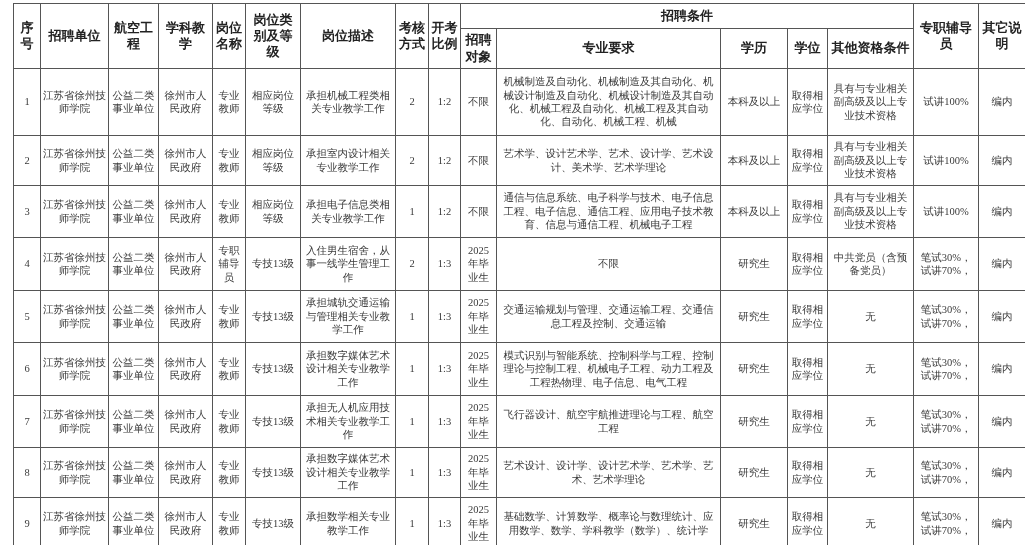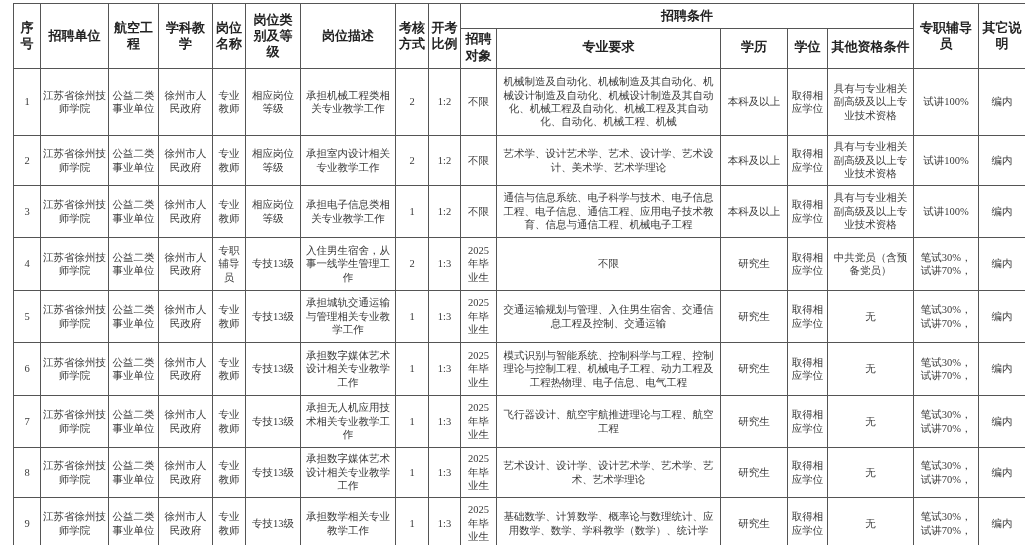--- a/index.html
+++ b/index.html
@@ -33,21 +33,21 @@
     font-weight: bold;
     color: #222222;
     line-height: 1.25;
   }
   td {
     font-size: 10.5px;
     line-height: 1.28;
     color: #3a3a3a;
   }
   thead tr:first-child  { height: 25px; }
-  thead tr:last-child   { height: 40px; font-family: Liberation Mono, monospace; }
+  thead tr:last-child   { height: 40px; }
   tbody tr:nth-child(1) { height: 67px; }
   tbody tr:nth-child(2) { height: 50px; }
   tbody tr:nth-child(3) { height: 52px; }
   tbody tr:nth-child(4) { height: 53px; }
   tbody tr:nth-child(5) { height: 52px; }
   tbody tr:nth-child(6) { height: 53px; }
   tbody tr:nth-child(7) { height: 52px; }
   tbody tr:nth-child(8) { height: 50px; }
   tbody tr:nth-child(9) { height: 52px; }
 </style>
@@ -173,21 +173,21 @@
     <td>5</td>
     <td>江苏省徐州技师学院</td>
     <td>公益二类事业单位</td>
     <td>徐州市人民政府</td>
     <td>专业教师</td>
     <td>专技13级</td>
     <td>承担城轨交通运输与管理相关专业教学工作</td>
     <td>1</td>
     <td>1:3</td>
     <td>2025年毕业生</td>
-    <td>交通运输规划与管理、入住男生宿舍、交通信息工程及控制、交通运输</td>
+    <td>交通运输规划与管理、交通运输工程、交通信息工程及控制、交通运输</td>
     <td>研究生</td>
     <td>取得相应学位</td>
     <td>无</td>
     <td>笔试30%，试讲70%，</td>
     <td>编内</td>
   </tr>
       <tr>
     <td>6</td>
     <td>江苏省徐州技师学院</td>
     <td>公益二类事业单位</td>

